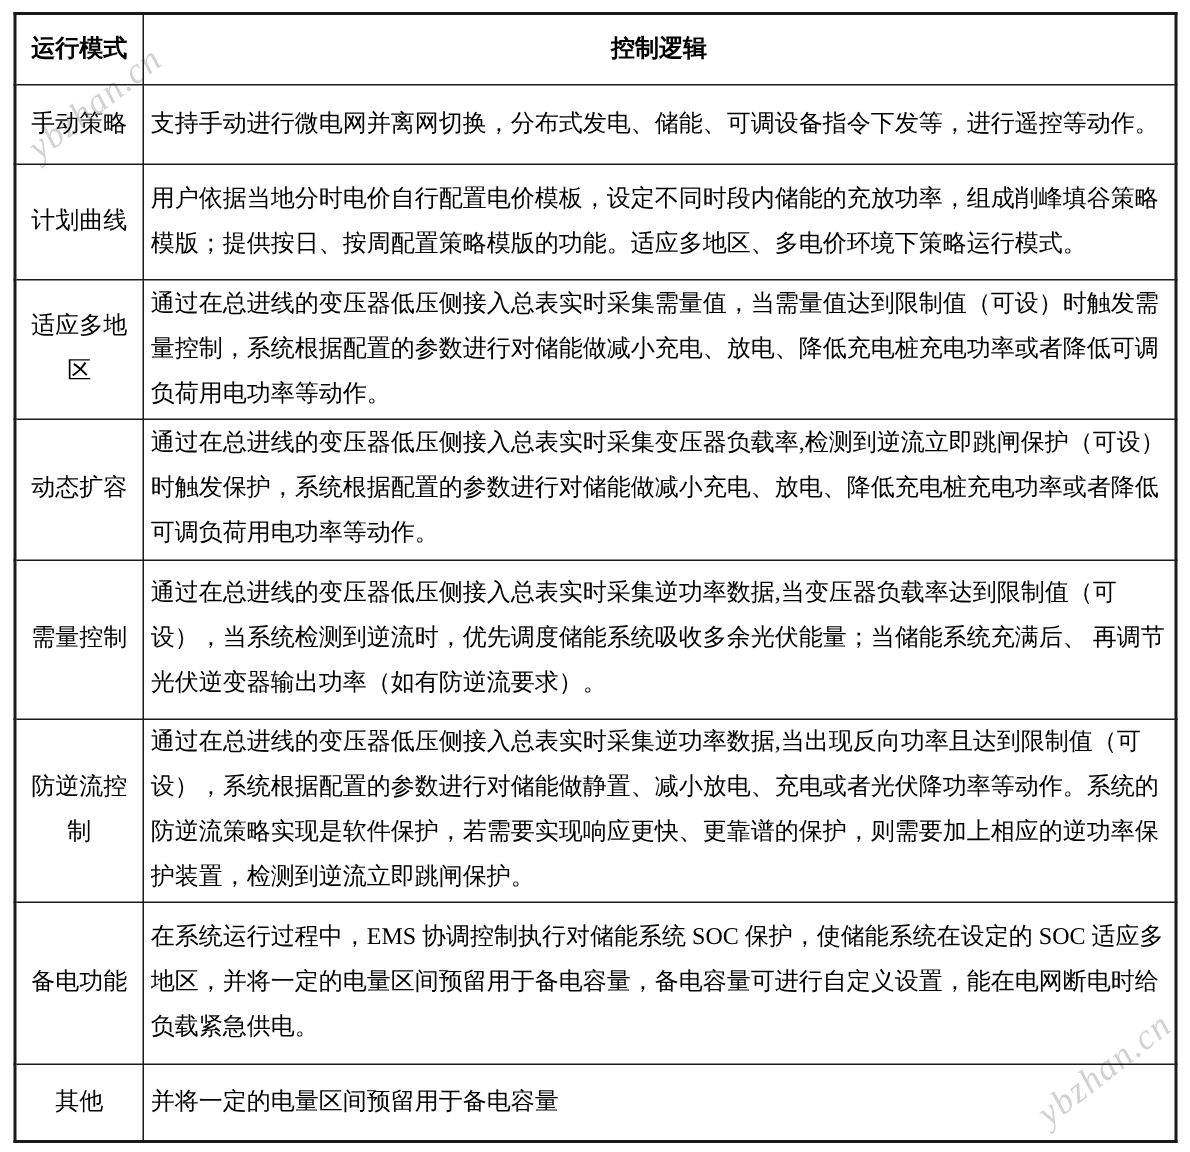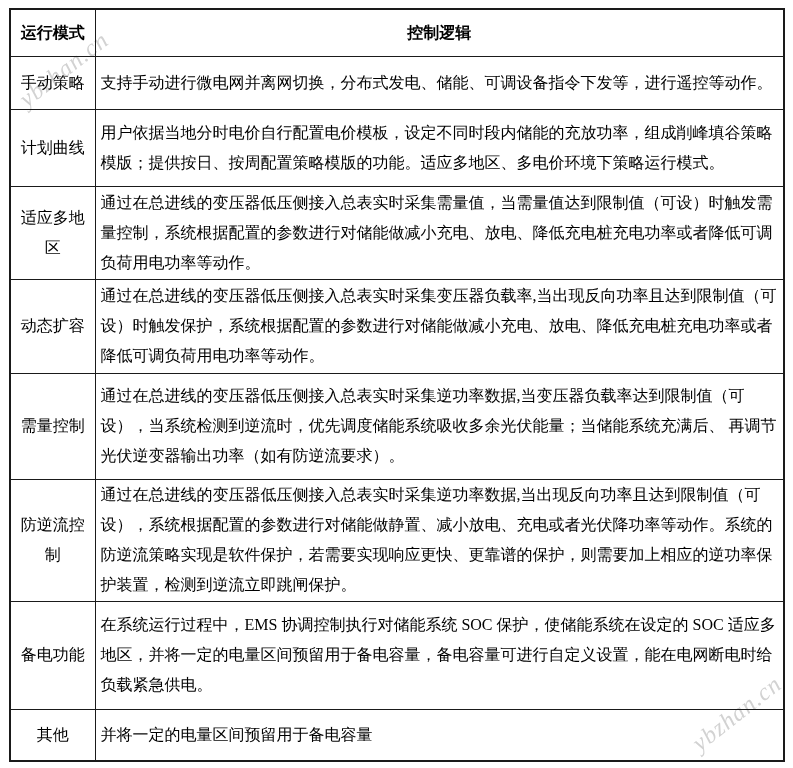--- a/index.html
+++ b/index.html
@@ -101,21 +101,21 @@
       <tr class="r-1">
         <td class="mode-cell">计划曲线</td>
         <td class="logic-cell">用户依据当地分时电价自行配置电价模板，设定不同时段内储能的充放功率，组成削峰填谷策略模版；提供按日、按周配置策略模版的功能。适应多地区、多电价环境下策略运行模式。</td>
       </tr>
       <tr class="r-2">
         <td class="mode-cell">适应多地区</td>
         <td class="logic-cell">通过在总进线的变压器低压侧接入总表实时采集需量值，当需量值达到限制值（可设）时触发需量控制，系统根据配置的参数进行对储能做减小充电、放电、降低充电桩充电功率或者降低可调负荷用电功率等动作。</td>
       </tr>
       <tr class="r-3">
         <td class="mode-cell">动态扩容</td>
-        <td class="logic-cell">通过在总进线的变压器低压侧接入总表实时采集变压器负载率,当出现反向功率且达到限制值（可设）时触发保护，系统根据配置的参数进行对储能做减小充电、放电、降低充电桩充电功率或者降低可调负荷用电功率等动作。</td>
+        <td class="logic-cell">通过在总进线的变压器低压侧接入总表实时采集变压器负载率,检测到逆流立即跳闸保护（可设）时触发保护，系统根据配置的参数进行对储能做减小充电、放电、降低充电桩充电功率或者降低可调负荷用电功率等动作。</td>
       </tr>
       <tr class="r-4">
         <td class="mode-cell">需量控制</td>
         <td class="logic-cell">通过在总进线的变压器低压侧接入总表实时采集逆功率数据,当变压器负载率达到限制值（可设），当系统检测到逆流时，优先调度储能系统吸收多余光伏能量；当储能系统充满后、 再调节光伏逆变器输出功率（如有防逆流要求）。</td>
       </tr>
       <tr class="r-5">
         <td class="mode-cell">防逆流控制</td>
         <td class="logic-cell">通过在总进线的变压器低压侧接入总表实时采集逆功率数据,当出现反向功率且达到限制值（可设），系统根据配置的参数进行对储能做静置、减小放电、充电或者光伏降功率等动作。系统的防逆流策略实现是软件保护，若需要实现响应更快、更靠谱的保护，则需要加上相应的逆功率保护装置，检测到逆流立即跳闸保护。</td>
       </tr>
       <tr class="r-6">

